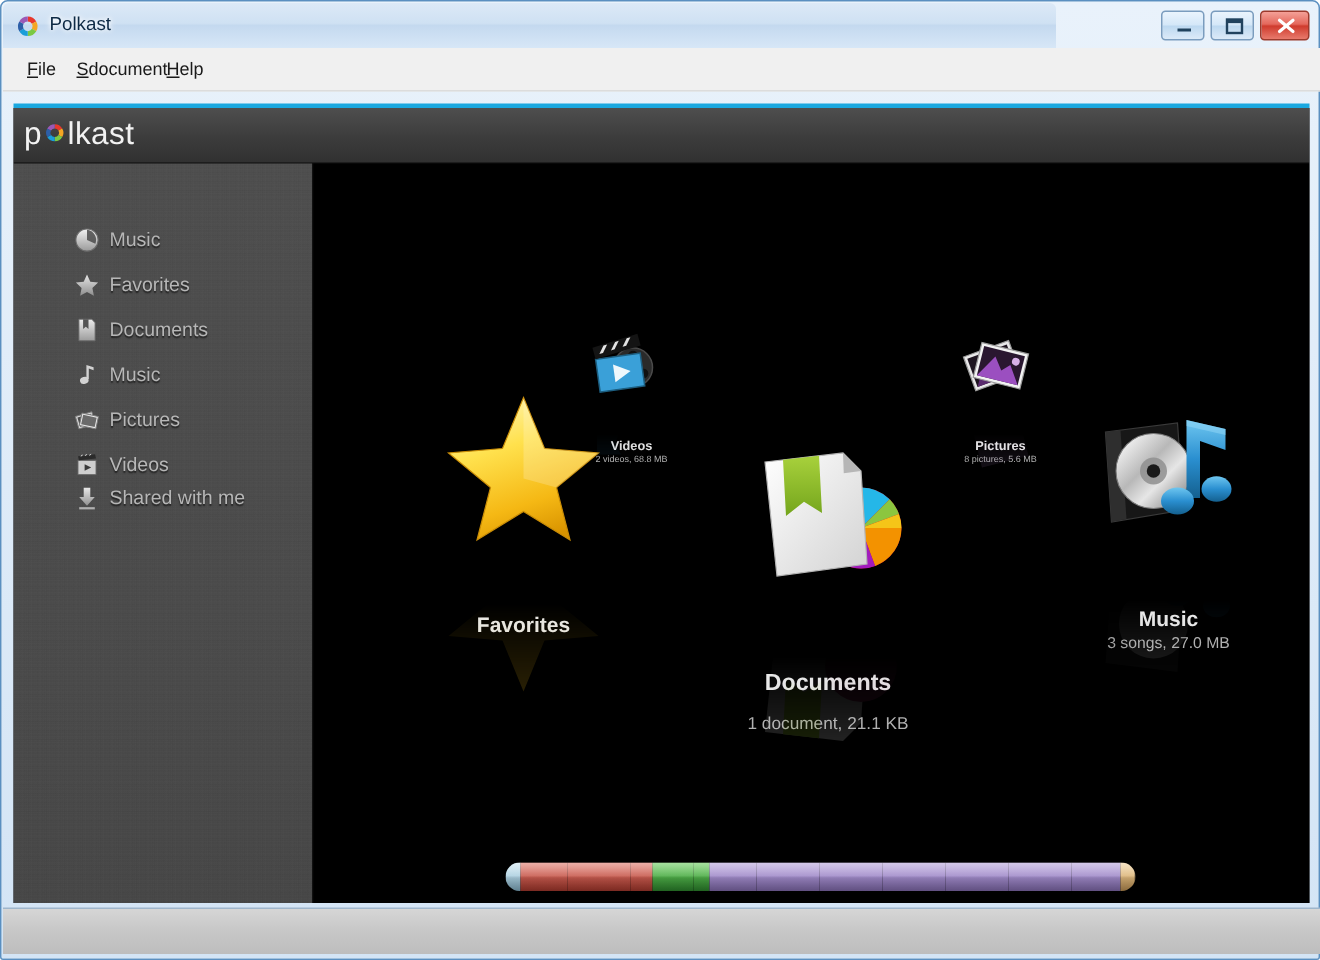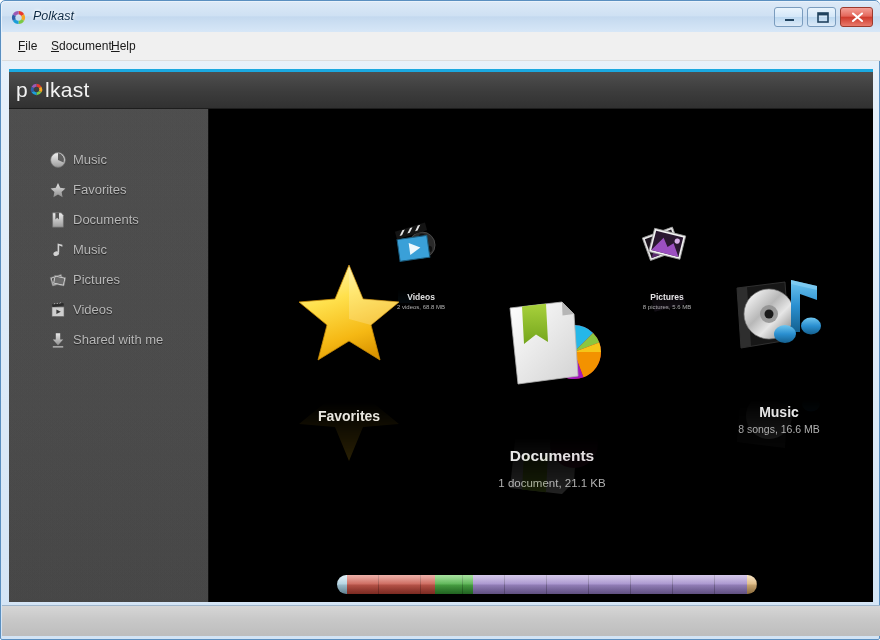--- a/index.html
+++ b/index.html
@@ -18,24 +18,23 @@
     box-sizing: border-box;
     border: 1px solid #5a8fc0;
     background: linear-gradient(180deg,#e9f2fb 0%, #d3e4f5 100%);
     border-radius: 5px 5px 2px 2px;
   }
 
   
   #titlebar {
     position: absolute;
     left: 1px; top: 1px;
-    width: 878px; height: 30px;
+    width: 702px; height: 30px;
     background: linear-gradient(180deg,#dce9f7 0%, #cfe1f3 45%, #c4d9ef 50%, #d7e7f7 100%);
     border-radius: 4px 4px 0 0;
-    font-style: italic;
   }
   #app-icon {
     position: absolute; left: 8px; top: 7px;
     width: 17px; height: 17px;
   }
   #title-text {
     position: absolute; left: 31px; top: 7px;
     font-size: 12.5px; color: #0d2a45;
     text-shadow: 0 0 3px #ffffff, 0 0 5px #ffffff;
     white-space: nowrap;
@@ -403,21 +402,21 @@
               <path d="M4.6,3.3 L5.6,2.2 L6.4,2.1 L5.4,3.2 Z"></path>
               <path d="M7.4,3.0 L8.4,1.9 L9.2,1.8 L8.2,2.9 Z"></path>
               <path d="M10.2,2.7 L11.2,1.6 L12,1.5 L11,2.6 Z"></path>
             </g>
             <path d="M7.4,8.5 L11.8,10.7 L7.4,12.9 Z" fill="#3a3a3a"></path>
           </svg>
         </span>
         <span class="nav-label">Videos</span>
       </div>
 
-      <div class="nav-item" style="top:216px;padding-left:19px;">
+      <div class="nav-item" style="top:208px;padding-left:19px;">
         <span class="nav-icon">
           <svg width="18" height="18" viewBox="0 0 18 18">
             <defs>
                 <linearGradient id="gDl" x1="0" y1="0" x2="0" y2="1">
               <stop offset="0" stop-color="#e8e8e8"></stop>
                   <stop offset="1" stop-color="#8f8f8f"></stop>
                 </linearGradient>
               </defs>
             <path d="M6.8,2.2 L11.2,2.2 L11.2,8.4 L14.2,8.4 L9,14.2 L3.8,8.4 L6.8,8.4 Z" fill="url(#gDl)"></path>
             <rect x="3.8" y="15.1" width="10.4" height="1.5" fill="#b0b0b0"></rect>
@@ -587,21 +586,21 @@
           <div class="reflection" style="top:90px;width:100px;height:92px;">
             <svg width="100" height="92" viewBox="0 0 100 92">
               <path d="M8,14 L56,8 L60,66 L12,74 Z" fill="#222222"></path>
               <circle cx="40" cy="40" r="23" fill="#b0b0b0"></circle>
               <ellipse cx="56" cy="60" rx="10" ry="8" fill="#2a8fd0"></ellipse>
               <ellipse cx="82" cy="52" rx="9" ry="7.5" fill="#2a8fd0"></ellipse>
             </svg>
           </div>
         </div>
         <div class="tile-title" style="margin-top:38px;">Music</div>
-        <div class="tile-sub">8 songs, 16.6 MB</div>
+        <div class="tile-sub">3 songs, 27.0 MB</div>
       </div>
 
       <div id="capacity-wrap">
         <div id="capacity-bar">
           <div class="seg" style="left:0px;   width:10px;  background:linear-gradient(180deg,#cfe7f2,#8ab8ce);"></div>
           <div class="seg" style="left:10px;  width:88px;  background:linear-gradient(180deg,#e07c70,#b03c30);"></div>
           <div class="seg" style="left:98px;  width:38px;  background:linear-gradient(180deg,#6fce62,#2f8d2f);"></div>
           <div class="seg" style="left:136px; width:274px; background:linear-gradient(180deg,#b9a6dc,#8a72b8);"></div>
           <div class="seg" style="left:410px; width:10px;  background:linear-gradient(180deg,#f0d2a0,#c89a58);"></div>
           <div id="cap-ticks"></div>

